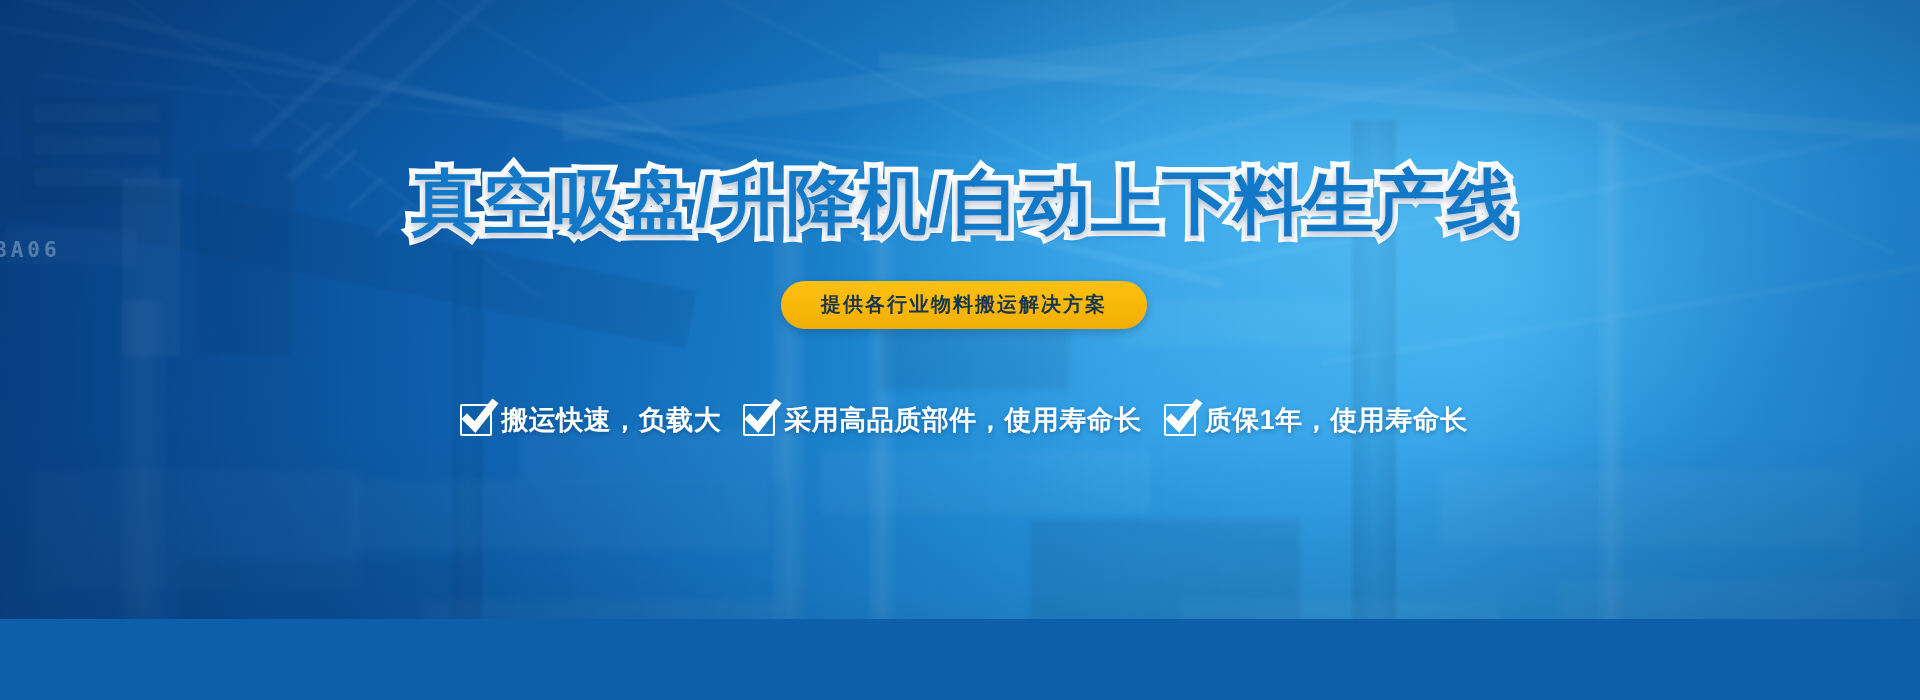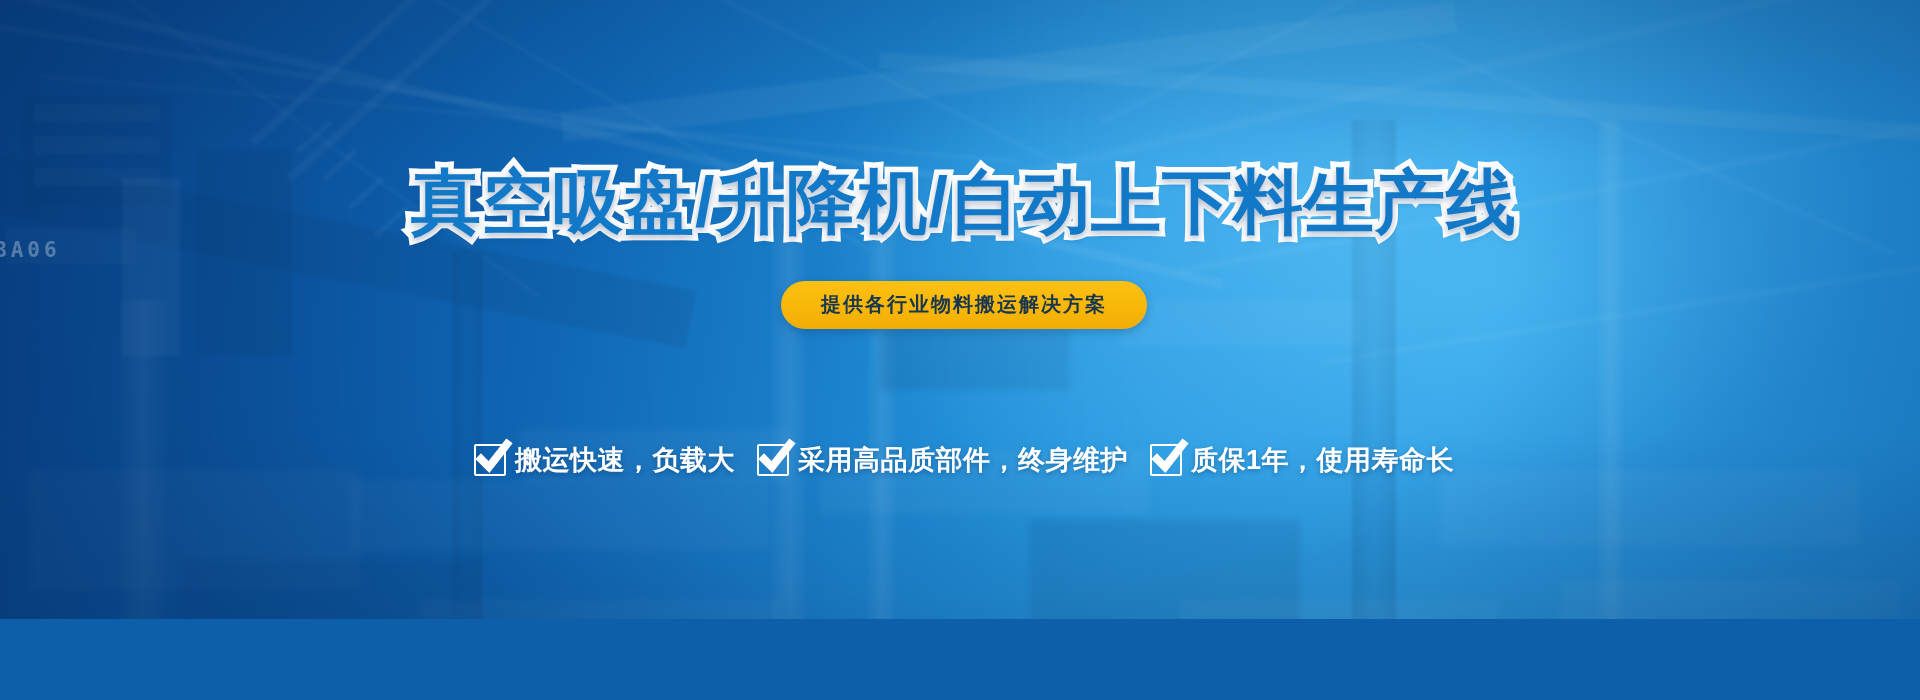--- a/index.html
+++ b/index.html
@@ -114,21 +114,21 @@
     letter-spacing:2px;
     line-height:1;
     padding:13px 40px 15px;
     border-radius:26px;
     box-shadow:0 3px 10px rgba(6,46,96,.28);
     white-space:nowrap;
   }
 
   
   .features{
-    position:absolute;top:444px;left:0;right:0;
+    position:absolute;top:404px;left:0;right:0;
     display:flex;justify-content:center;align-items:center;
     gap:22px;
   }
   .feature{
     display:flex;align-items:center;gap:9px;
     white-space:nowrap;
   }
   .chk{
     width:32px;height:32px;
     flex:0 0 32px;
@@ -230,21 +230,21 @@
         </span>
         <span class="feature-text">搬运快速，负载大</span>
       </div>
 
       <div class="feature">
         <span class="chk">
           <svg viewBox="0 0 42 42" aria-hidden="true">
             <path d="M9 21 L17 29 L35 6" fill="none" stroke="#ffffff" stroke-width="8" stroke-linecap="square" stroke-linejoin="miter"></path>
           </svg>
         </span>
-        <span class="feature-text">采用高品质部件，终身维护</span>
+        <span class="feature-text">采用高品质部件，使用寿命长</span>
       </div>
 
       <div class="feature">
         <span class="chk">
           <svg viewBox="0 0 42 42" aria-hidden="true">
             <path d="M9 21 L17 29 L35 6" fill="none" stroke="#ffffff" stroke-width="8" stroke-linecap="square" stroke-linejoin="miter"></path>
           </svg>
         </span>
         <span class="feature-text">质保1年，使用寿命长</span>
       </div>

